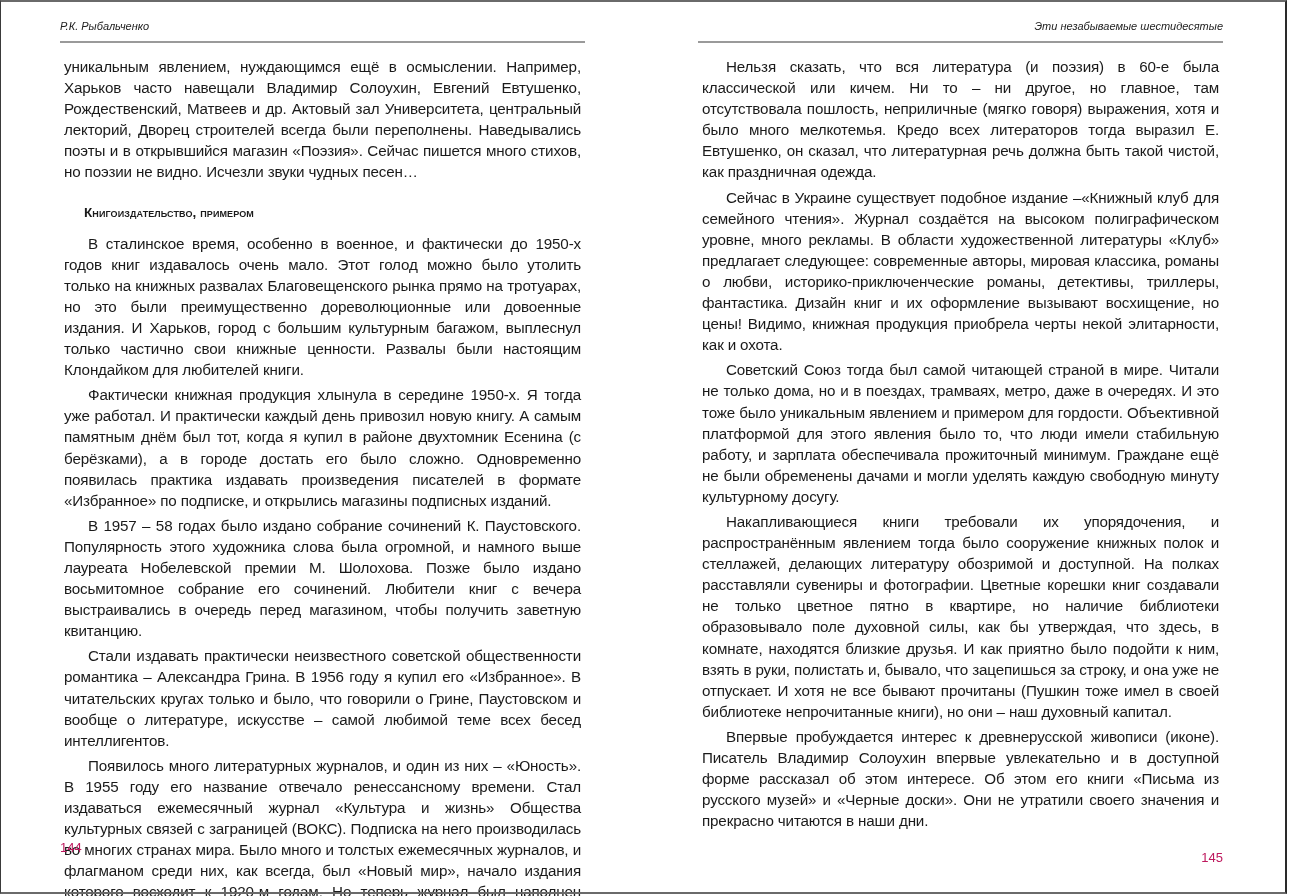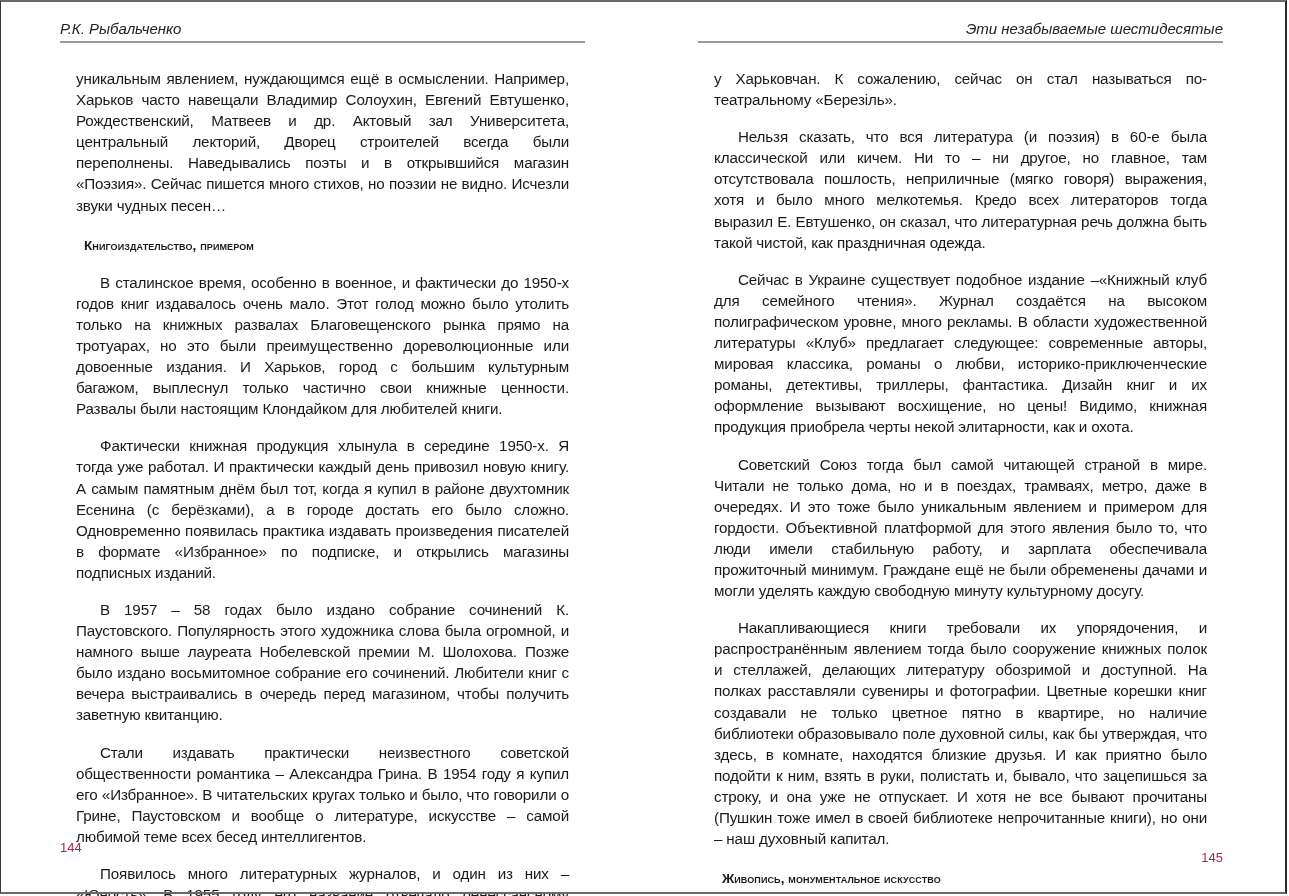--- a/index.html
+++ b/index.html
@@ -13,32 +13,32 @@
     border-right: 2px solid #2a2a2a; border-bottom: 2px solid #6a6a6a;
     box-sizing: border-box; pointer-events: none;
   }
   .page { position: absolute; top: 0; height: 896px; }
   .page.left { left: 0; width: 644px; }
   .page.right { left: 644px; width: 645px; }
   .col { position: absolute; width: 525px; }
   .page.left .col { left: 60px; }
   .page.right .col { left: 54px; }
   .running-head {
-    position: absolute; top: 20px; font-size: 15px; font-style: italic; color: #222;
+    position: absolute; top: 20px; font-size: 11px; font-style: italic; color: #222;
   }
   .page.left .running-head { left: 60px; }
   .page.right .running-head { right: 66px; text-align: center; }
   .head-rule {
     position: absolute; top: 41px; height: 2px; background: #9a9a9a; width: 525px;
   }
   .page.left .head-rule { left: 60px; }
   .page.right .head-rule { left: 54px; }
   .body-text { top: 52px; }
   p {
-    margin: 16px; font-size: 15.2px; line-height: 21.1px; text-align: justify;
+    margin: 4px; font-size: 15.2px; line-height: 21.1px; text-align: justify;
     text-indent: 24px; letter-spacing: -0.15px;
   }
   p.noindent { text-indent: 0; }
   h3 {
     margin: 20px 0 10px 24px; font-size: 13.5px; font-weight: bold;
     font-variant: small-caps; letter-spacing: 0.1px; line-height: 20px;
   }
   .folio { position: absolute; top: 840px; font-size: 13px; color: #be185d; }
   .page.left .folio { left: 60px; }
   .page.right .folio { right: 66px; margin-top: 10px; }
@@ -48,36 +48,34 @@
 
 <div class="page left">
   <div class="running-head">Р.К. Рыбальченко</div>
   <div class="head-rule"></div>
   <div class="col body-text">
     <p class="noindent">уникальным явлением, нуждающимся ещё в осмыслении. Например, Харьков часто навещали Владимир Солоухин, Евгений Евтушенко, Рождественский, Матвеев и др. Актовый зал Университета, центральный лекторий, Дворец строителей всегда были переполнены. Наведывались поэты и в открывшийся магазин «Поэзия». Сейчас пишется много стихов, но поэзии не видно. Исчезли звуки чудных песен…</p>
     <h3>Книгоиздательство, примером</h3>
     <p>В сталинское время, особенно в военное, и фактически до 1950-х годов книг издавалось очень мало. Этот голод можно было утолить только на книжных развалах Благовещенского рынка прямо на тротуарах, но это были преимущественно дореволюционные или довоенные издания. И Харьков, город с большим культурным багажом, выплеснул только частично свои книжные ценности. Развалы были настоящим Клондайком для любителей книги.</p>
     <p>Фактически книжная продукция хлынула в середине 1950-х. Я тогда уже работал. И практически каждый день привозил новую книгу. А самым памятным днём был тот, когда я купил в районе двухтомник Есенина (с берёзками), а в городе достать его было сложно. Одновременно появилась практика издавать произведения писателей в формате «Избранное» по подписке, и открылись магазины подписных изданий.</p>
     <p>В 1957 – 58 годах было издано собрание сочинений К. Паустовского. Популярность этого художника слова была огромной, и намного выше лауреата Нобелевской премии М. Шолохова. Позже было издано восьмитомное собрание его сочинений. Любители книг с вечера выстраивались в очередь перед магазином, чтобы получить заветную квитанцию.</p>
-    <p>Стали издавать практически неизвестного советской общественности романтика – Александра Грина. В 1954 году я купил его «Избранное». В читательских кругах только и было, что говорили о Грине, Паустовском и вообще о литературе, искусстве – самой любимой теме всех бесед интеллигентов.</p>
+    <p>Стали издавать практически неизвестного советской общественности романтика – Александра Грина. В 1956 году я купил его «Избранное». В читательских кругах только и было, что говорили о Грине, Паустовском и вообще о литературе, искусстве – самой любимой теме всех бесед интеллигентов.</p>
     <p>Появилось много литературных журналов, и один из них – «Юность». В 1955 году его название отвечало ренессансному времени. Стал издаваться ежемесячный журнал «Культура и жизнь» Общества культурных связей с заграницей (ВОКС). Подписка на него производилась во многих странах мира. Было много и толстых ежемесячных журналов, и флагманом среди них, как всегда, был «Новый мир», начало издания которого восходит к 1920-м годам. Но теперь журнал был наполнен новым содержанием, и популярность его была настолько большой, что в учреждениях была очередь на его прочтение.</p>
 
   </div>
   <div class="folio">144</div>
 </div>
 
 <div class="page right">
   <div class="running-head">Эти незабываемые шестидесятые</div>
   <div class="head-rule"></div>
   <div class="col body-text">
-    <p class="noindent">у Харьковчан. К сожалению, сейчас он стал называться по-театральному «Березіль».</p>
     <p>Нельзя сказать, что вся литература (и поэзия) в 60-е была классической или кичем. Ни то – ни другое, но главное, там отсутствовала пошлость, неприличные (мягко говоря) выражения, хотя и было много мелкотемья. Кредо всех литераторов тогда выразил Е. Евтушенко, он сказал, что литературная речь должна быть такой чистой, как праздничная одежда.</p>
     <p>Сейчас в Украине существует подобное издание –«Книжный клуб для семейного чтения». Журнал создаётся на высоком полиграфическом уровне, много рекламы. В области художественной литературы «Клуб» предлагает следующее: современные авторы, мировая классика, романы о любви, историко-приключенческие романы, детективы, триллеры, фантастика. Дизайн книг и их оформление вызывают восхищение, но цены! Видимо, книжная продукция приобрела черты некой элитарности, как и охота.</p>
     <p>Советский Союз тогда был самой читающей страной в мире. Читали не только дома, но и в поездах, трамваях, метро, даже в очередях. И это тоже было уникальным явлением и примером для гордости. Объективной платформой для этого явления было то, что люди имели стабильную работу, и зарплата обеспечивала прожиточный минимум. Граждане ещё не были обременены дачами и могли уделять каждую свободную минуту культурному досугу.</p>
     <p>Накапливающиеся книги требовали их упорядочения, и распространённым явлением тогда было сооружение книжных полок и стеллажей, делающих литературу обозримой и доступной. На полках расставляли сувениры и фотографии. Цветные корешки книг создавали не только цветное пятно в квартире, но наличие библиотеки образовывало поле духовной силы, как бы утверждая, что здесь, в комнате, находятся близкие друзья. И как приятно было подойти к ним, взять в руки, полистать и, бывало, что зацепишься за строку, и она уже не отпускает. И хотя не все бывают прочитаны (Пушкин тоже имел в своей библиотеке непрочитанные книги), но они – наш духовный капитал.</p>
-    <h3>Живопись, монументальное искусство</h3>
     <p>Впервые пробуждается интерес к древнерусской живописи (иконе). Писатель Владимир Солоухин впервые увлекательно и в доступной форме рассказал об этом интересе. Об этом его книги «Письма из русского музей» и «Черные доски». Они не утратили своего значения и прекрасно читаются в наши дни.</p>
 
   </div>
   <div class="folio">145</div>
 </div>
 
 <div class="frame"></div>
 
 </body></html>

